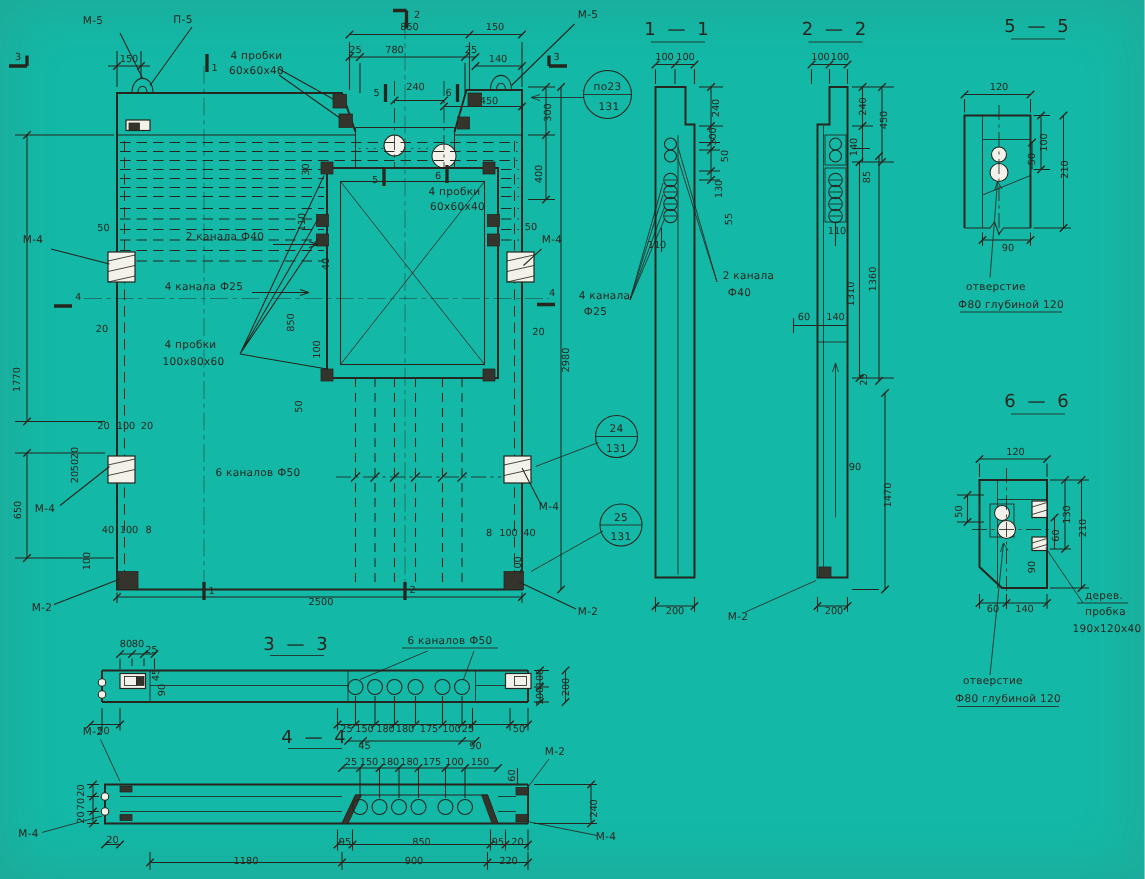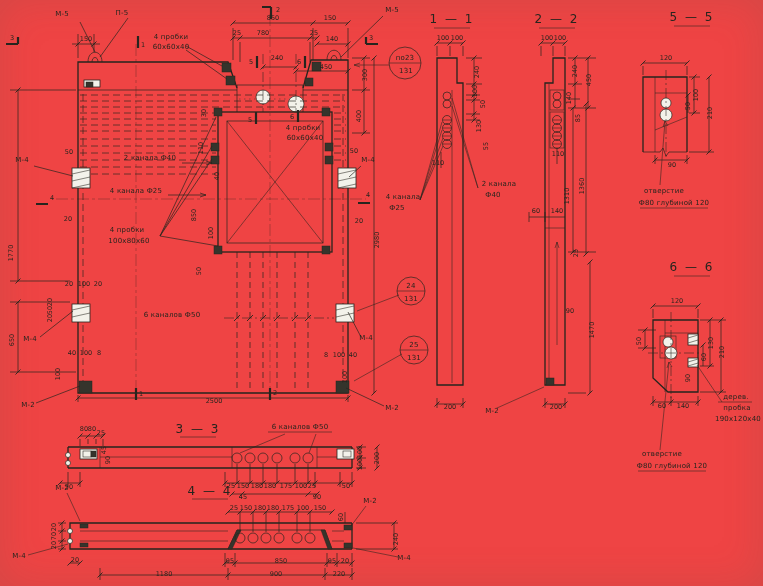--- a/index.html
+++ b/index.html
@@ -1,16 +1,16 @@
 <!DOCTYPE html>
 <html><head>
 <meta charset="utf-8">
 <style>
   html,body{margin:0;padding:0;background:#e6e5de;}
-  #paper{position:relative;width:763px;height:586px;background:#ef4444;overflow:hidden;
+  #paper{position:relative;width:763px;height:586px;background:#14b8a6;overflow:hidden;
          box-shadow:inset 0 0 40px rgba(90,88,75,.18);}
   svg{position:absolute;left:0;top:0;}
   svg text{font-family:"DejaVu Sans",sans-serif;fill:#26251e;font-size:6.5px;text-anchor:middle;}
   svg text.lbl{font-size:7px;letter-spacing:.2px;}
   svg text.ttl{font-size:12px;letter-spacing:2px;}
   path,rect,circle,line{stroke:#26251e;fill:none;stroke-width:.7;stroke-linecap:butt;}
   .thick{stroke-width:1.3;}
   .thin{stroke-width:.55;}
   .dim{stroke-width:.5;}
   .tk{stroke-width:.9;}

